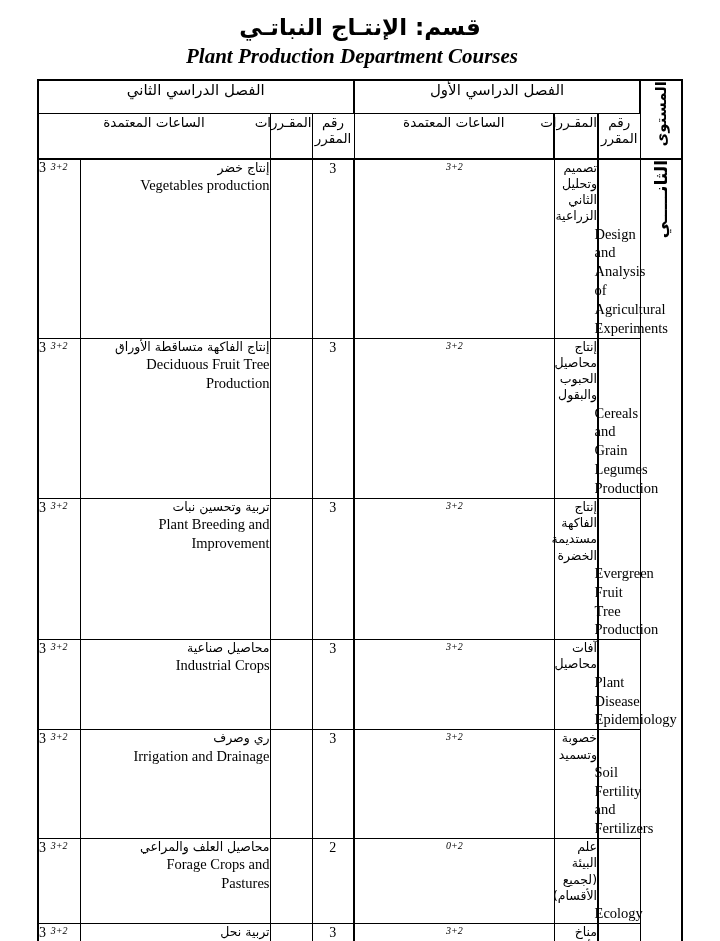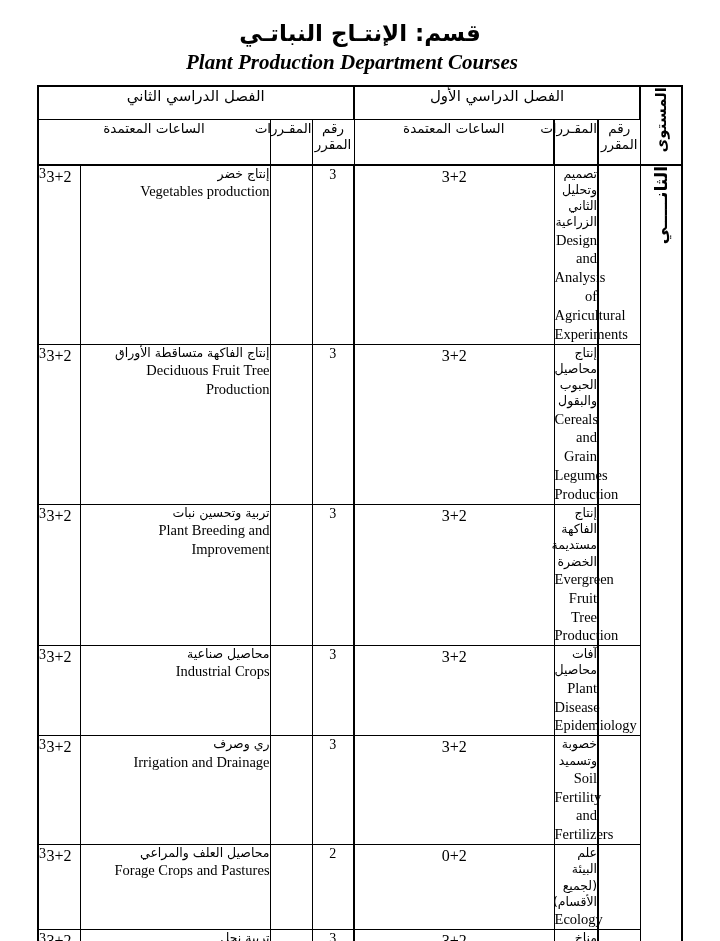--- a/index.html
+++ b/index.html
@@ -13,21 +13,21 @@
     height: 941px;
     font-family: "Liberation Serif", "DejaVu Serif", serif;
     color: #000000;
     overflow: hidden;
     position: relative;
   }
 
   
   .titles {
     text-align: center;
-    padding-top: 20px;
+    padding-top: 14px;
   }
   .title-ar {
     font-family: "DejaVu Sans", "Liberation Sans", sans-serif;
     font-weight: bold;
     font-size: 23px;
     letter-spacing: 0px;
     direction: rtl;
     line-height: 1.15;
     margin: 0 0 4px 0;
   }
@@ -107,44 +107,46 @@
 
   
   .hrs-total {
     font-size: 14px;
     text-align: center;
     direction: ltr;
     padding: 3px 2px 2px 2px;
     line-height: 1.35;
   }
   .hrs-split {
-    font-size: 16px;
+    font-size: 10px;
     text-align: center;
     direction: ltr;
     padding: 3px 2px 2px 2px;
     line-height: 1.35;
     font-family: "Liberation Serif", "DejaVu Serif", serif;
+    font-style: italic;
   }
   .course-cell {
     padding: 2px 5px 3px 5px;
     line-height: 1.3;
   }
   .c-ar {
     font-family: "DejaVu Sans", "Liberation Sans", sans-serif;
     direction: rtl;
     text-align: right;
     font-size: 12.5px;
     display: block;
   }
   .c-en {
     font-family: "Liberation Serif", "DejaVu Serif", serif;
     direction: ltr;
     text-align: right;
     font-size: 14.5px;
     display: block;
+    padding-left: 40px;
   }
   .code-cell { }
 </style>
 </head>
 <body>
 
 <div class="titles">
   <div class="title-ar">قسم: الإنتـاج النباتـي</div>
   <div class="title-en">Plant Production Department Courses</div>
 </div>

